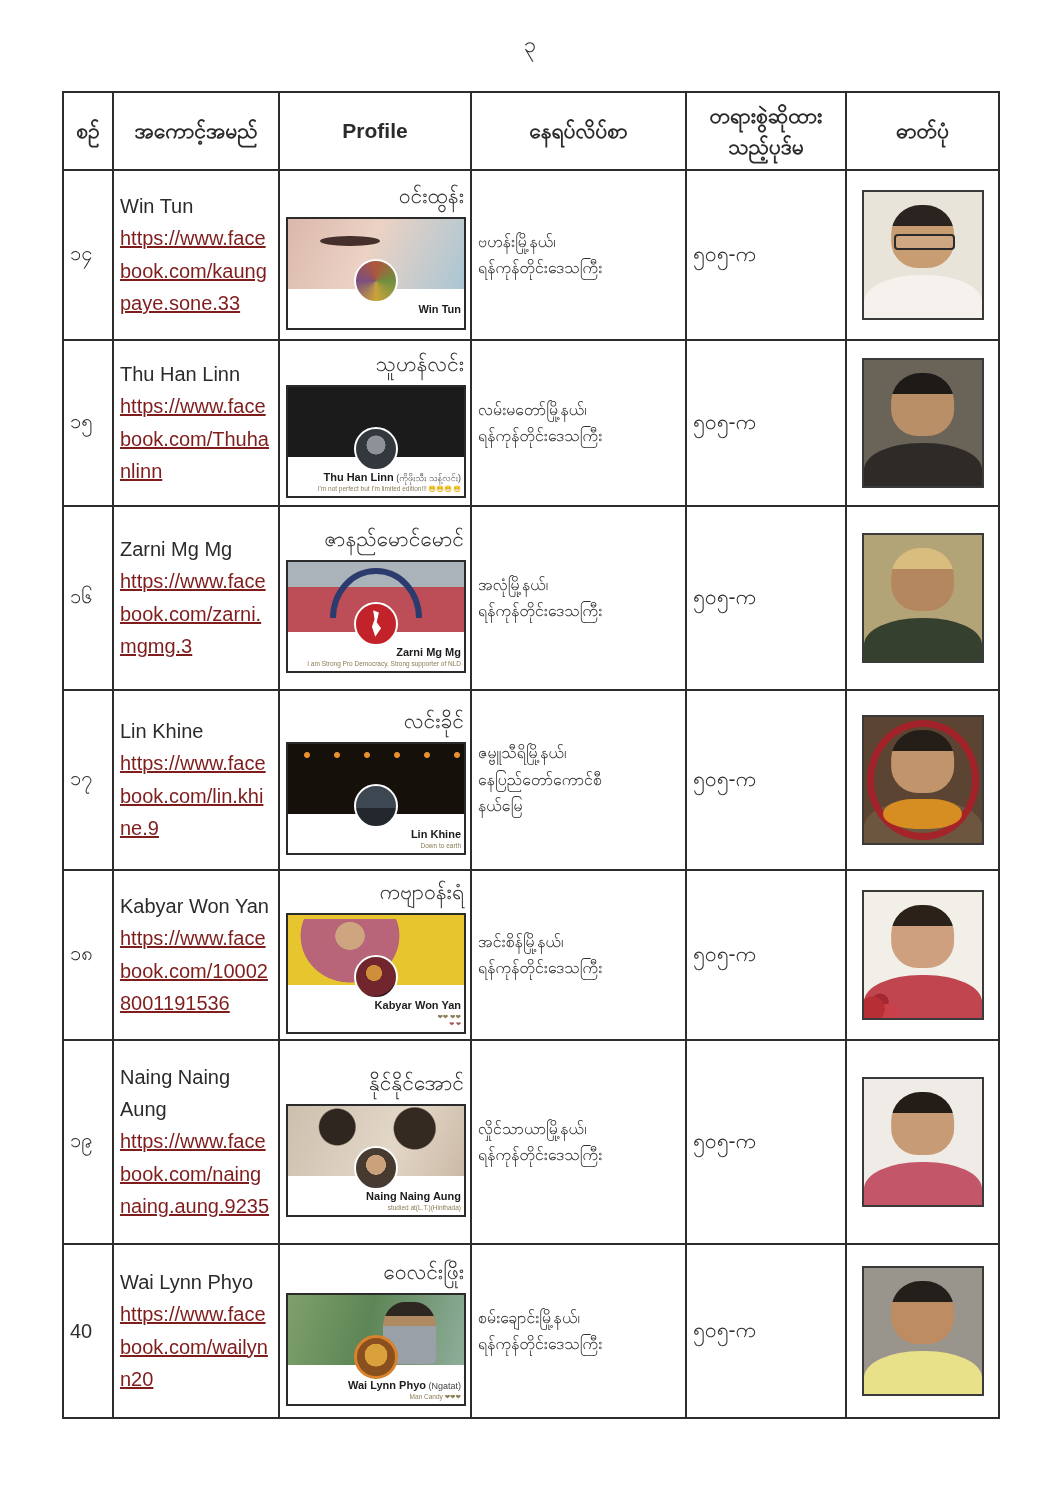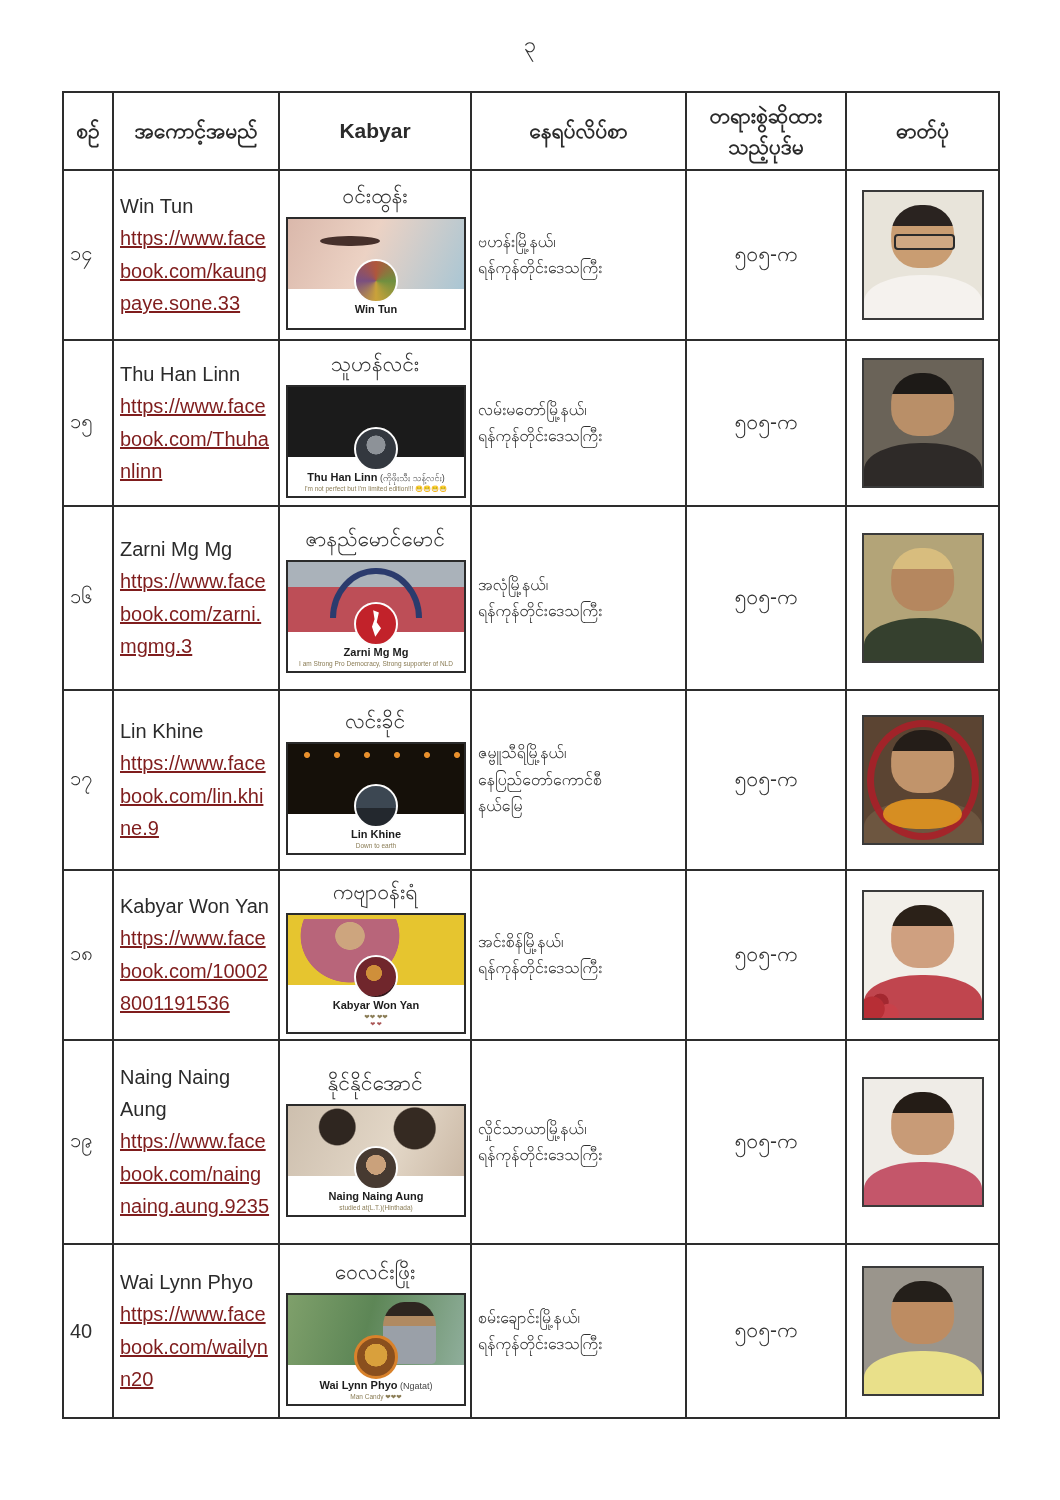--- a/index.html
+++ b/index.html
@@ -18,24 +18,24 @@
   tbody tr:nth-child(4){height:180px;}
   tbody tr:nth-child(5){height:170px;}
   tbody tr:nth-child(6){height:204px;}
   tbody tr:nth-child(7){height:174px;}
 
   td.col-no{text-align:left;font-size:20px;}
   td.col-account{padding:6px 10px;}
   .acc-name{font-size:20px;line-height:1.6;color:#2b2b2b;}
   .acc-link{display:block;font-size:20px;line-height:1.62;color:#7f1d1d;text-decoration:underline;word-break:break-all;cursor:pointer;}
   td.col-address{font-size:16px;line-height:1.65;white-space:pre-line;padding-left:12px;}
-  td.col-charge{text-align:center;font-size:21px;}
-
-  
-  td.col-profile{text-align:center;padding:6px 6px;}
+  td.col-charge{font-size:21px;}
+
+  
+  td.col-profile{text-align:right;padding:6px 6px;}
   .profile-caption{font-size:21px;color:#333;margin:2px 0 4px;}
   .profile-card{width:176px;margin:0 auto;border:2px solid #2b2b2b;background:#fff;}
   .cover{height:70px;position:relative;}
   .cover::before{content:"";position:absolute;}
   .avatar{position:absolute;left:50%;bottom:-14px;transform:translateX(-50%);width:44px;height:44px;border-radius:50%;border:2px solid #fdfdfd;box-sizing:border-box;z-index:2;}
   .namestrip{position:relative;background:#fff;padding:14px 3px 3px;min-height:22px;}
   .card-name{font-size:11px;color:#1c1c1c;line-height:1.25;}
   .card-name b{font-weight:700;}
   .card-name-extra{font-weight:400;font-size:9px;color:#444;}
   .card-sub{font-size:6.5px;color:#8a7c55;line-height:1.3;}
@@ -95,21 +95,21 @@
         <col class="c-acc">
         <col class="c-prof">
         <col class="c-addr">
         <col class="c-charge">
         <col class="c-photo">
     </colgroup>
     <thead>
       <tr>
         <th>စဉ်</th>
         <th>အကောင့်အမည်</th>
-        <th>Kabyar</th>
+        <th>Profile</th>
         <th>နေရပ်လိပ်စာ</th>
         <th>တရားစွဲဆိုထား သည့်ပုဒ်မ</th>
         <th>ဓာတ်ပုံ</th>
       </tr>
     </thead>
     <tbody id="table-body">
         <tr>
           <td class="col-no">၁၄</td>
           <td class="col-account">
             <div class="acc-name">Win Tun</div>

